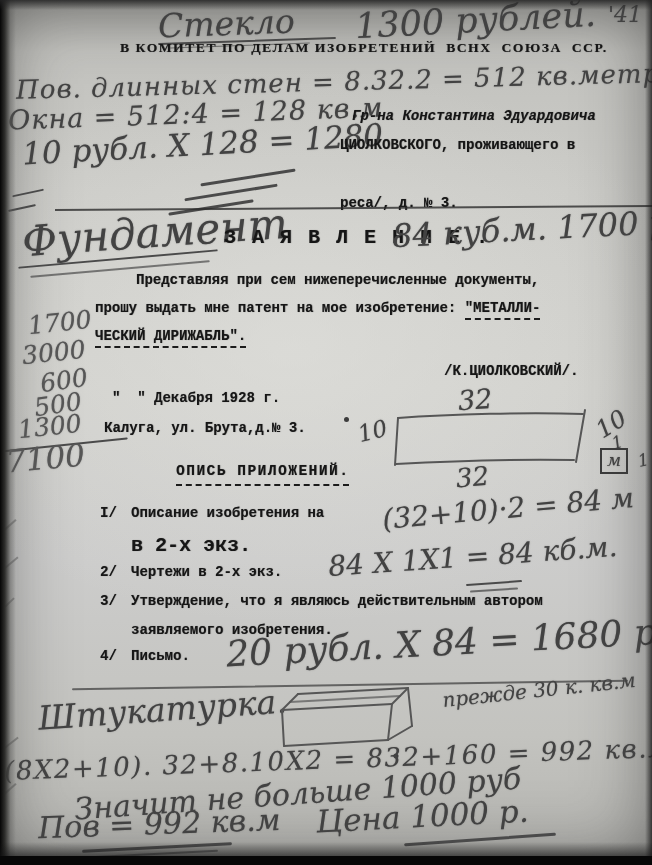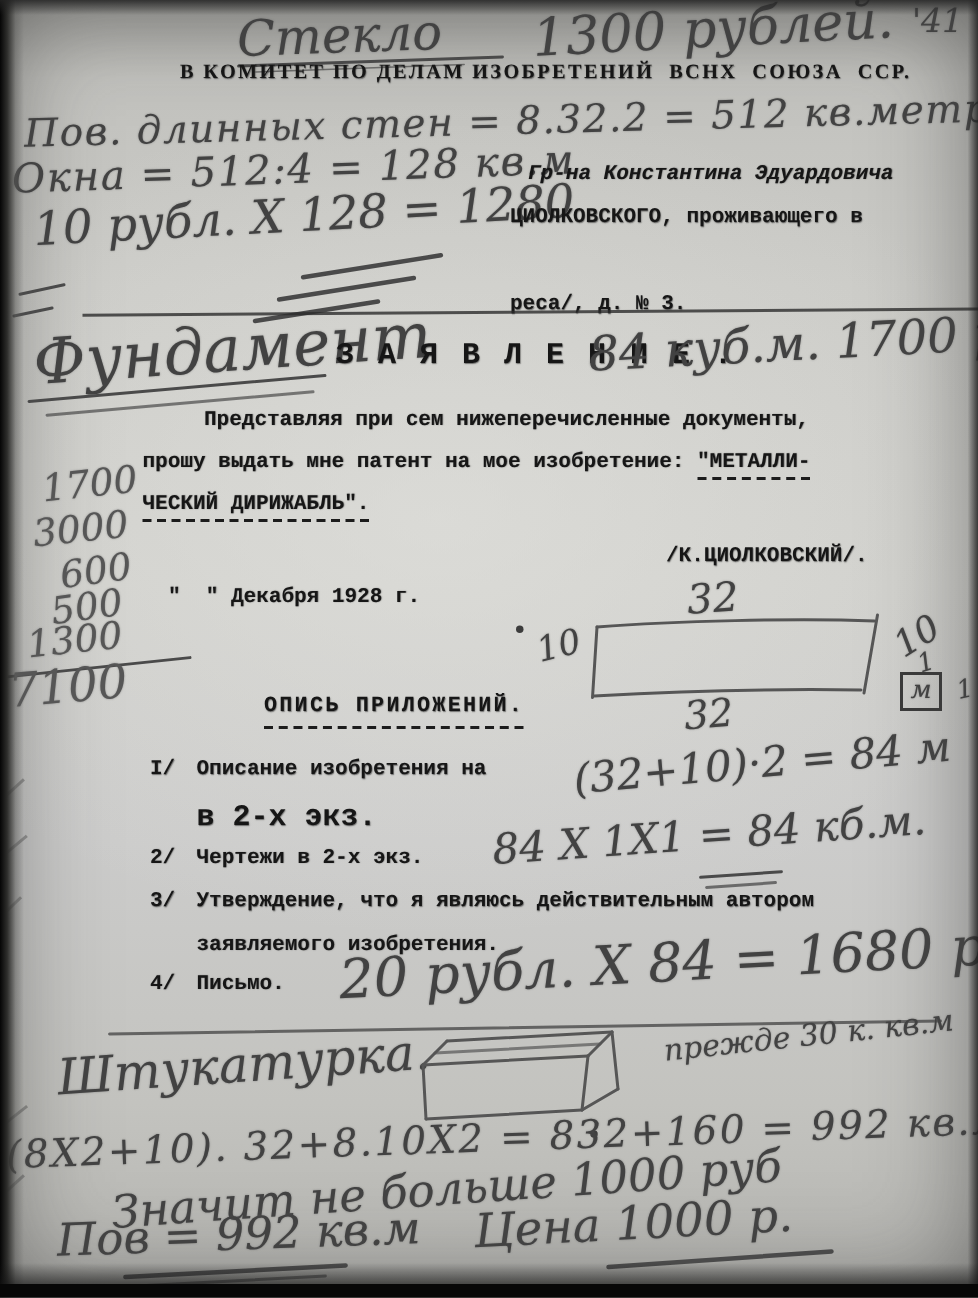--- a/index.html
+++ b/index.html
@@ -79,20 +79,21 @@
   <span class="hw hw-light" style="left:28px; top:308px; font-size:25px; transform:rotate(-6deg);">1700</span>
   <span class="hw hw-light" style="left:22px; top:338px; font-size:25px; transform:rotate(-6deg);">3000</span>
   <span class="hw hw-light" style="left:40px; top:366px; font-size:25px; transform:rotate(-8deg);">600</span>
   <span class="hw hw-light" style="left:34px; top:390px; font-size:25px; transform:rotate(-8deg);">500</span>
   <span class="hw hw-light" style="left:18px; top:412px; font-size:25px; transform:rotate(-6deg);">1300</span>
   <div class="pline" style="left:0px; top:444px; width:128px; transform:rotate(-6deg);"></div>
   <span class="hw hw-light" style="left:6px; top:440px; font-size:31px; transform:rotate(-5deg);">7100</span>
 
   <span class="typed" style="left:444px; top:352px; font-size:14px;margin-top:11px;">/К.ЦИОЛКОВСКИЙ/.</span>
   <span class="typed" style="left:112px; top:390px; font-size:14px;">"  " Декабря 1928 г.</span>
+  <span class="typed" style="left:104px; top:420px; font-size:14px;">Калуга, ул. Брута,д.№ 3.</span>
 
   <svg class="sketch" style="left:390px; top:404px;" width="205" height="68" viewBox="0 0 205 68">
     <path d="M8,14 C 60,10 140,8 193,10"></path>
     <path d="M195,6 L186,58"></path>
     <path d="M6,60 C 60,57 125,55 184,56"></path>
     <path d="M8,14 L5,61"></path>
   </svg>
   <span class="hw" style="left:458px; top:384px; font-size:27px; transform:rotate(-4deg);">32</span>
   <span class="hw" style="left:358px; top:418px; font-size:23px; transform:rotate(-14deg);">10</span>
   <span class="hw" style="left:596px; top:410px; font-size:24px; transform:rotate(-32deg);">10</span>

